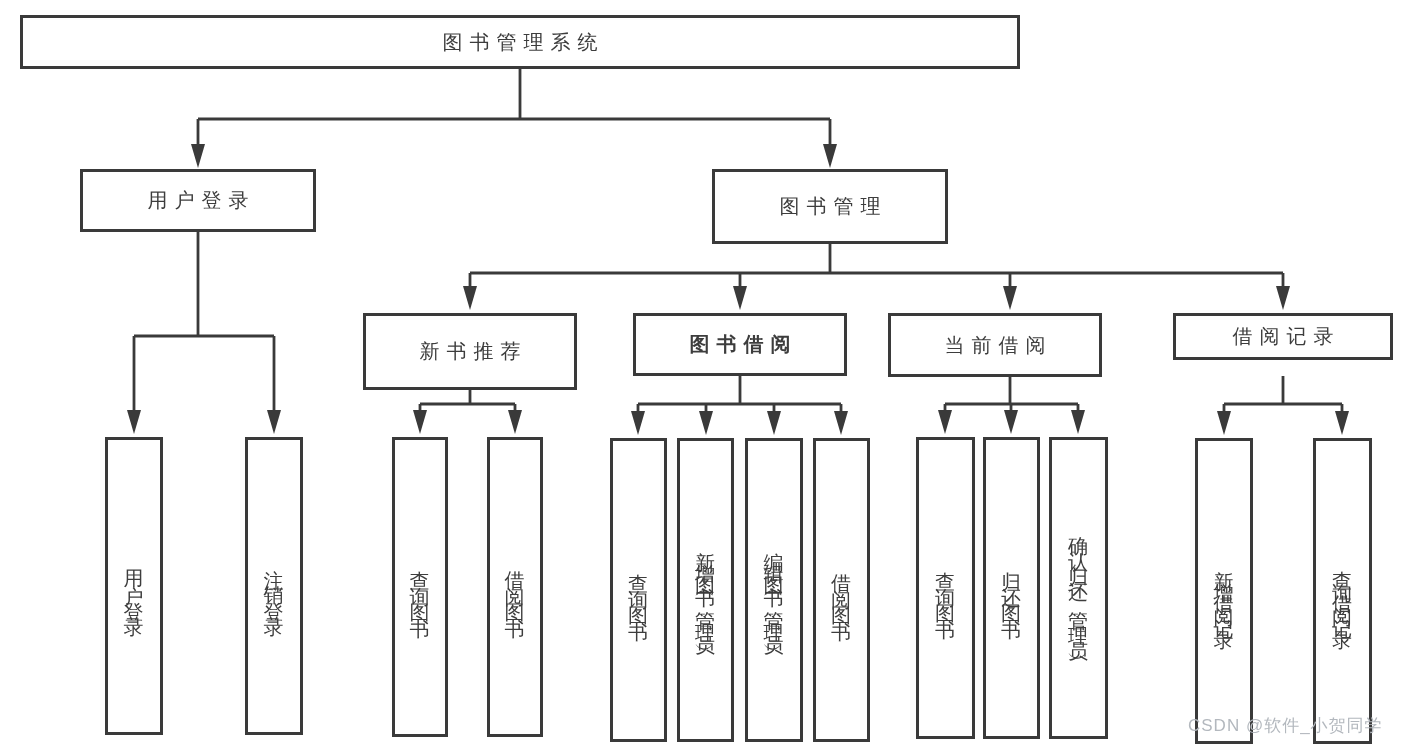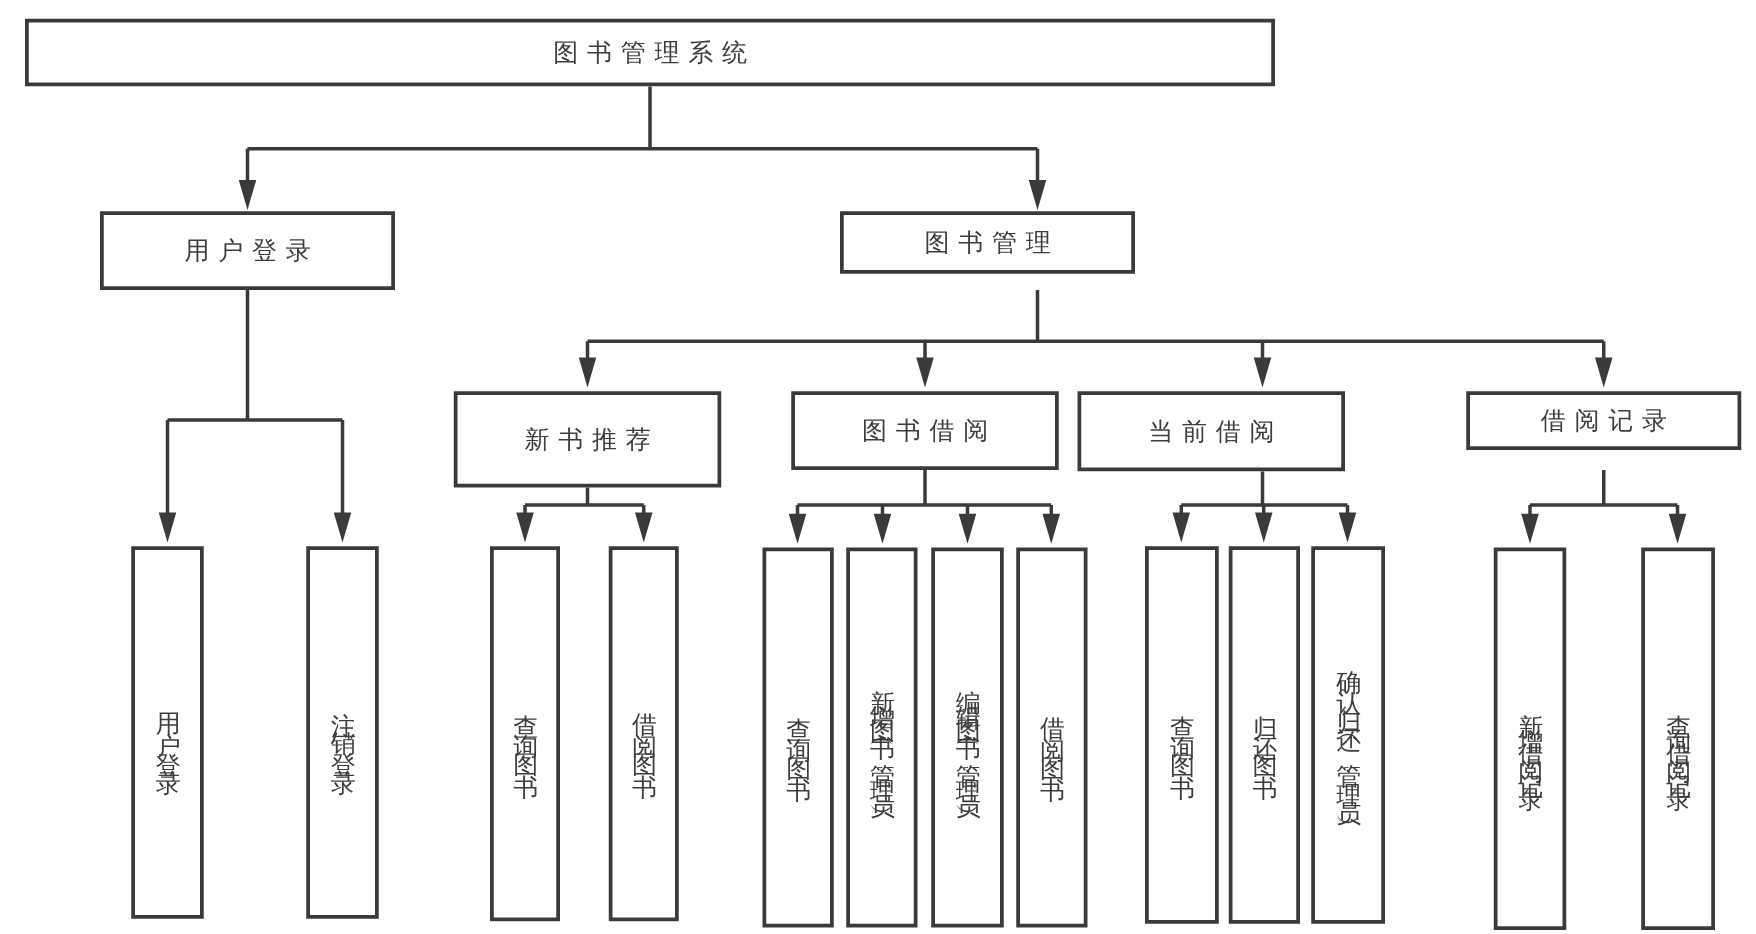--- a/index.html
+++ b/index.html
@@ -151,39 +151,40 @@
     </g>
     <g fill="currentColor" stroke="none">
       <polygon points="1224,435 1217,411 1231,411"></polygon>
       <polygon points="1342,435 1335,411 1349,411"></polygon>
     </g>
   </svg>
 
   <div class="node h-node" style="left:20px; top:15px; width:1000px; height:54px;">图书管理系统</div>
 
   <div class="node h-node" style="left:80px; top:169px; width:236px; height:63px;">用户登录</div>
-  <div class="node h-node" style="left:672px; top:169px; width:236px; height:50px;">图书管理</div>
+  <div class="node h-node" style="left:712px; top:169px; width:236px; height:75px;">图书管理</div>
 
   <div class="node h-node" style="left:363px; top:313px; width:214px; height:77px;">新书推荐</div>
-  <div class="node h-node" style="left:633px; top:313px; width:214px; height:63px;">图书借阅</div>
-  <div class="node h-node" style="left:862px; top:313px; width:214px; height:64px;">当前借阅</div>
+  <div class="node h-node" style="left:633px; top:313px; width:214px; height:63px;font-weight:bold;">图书借阅</div>
+  <div class="node h-node" style="left:888px; top:313px; width:214px; height:64px;">当前借阅</div>
   <div class="node h-node" style="left:1173px; top:313px; width:220px; height:47px;">借阅记录</div>
 
   <div class="node v-node ls4" style="left:105px; top:437px; width:58px; height:298px;">用户登录</div>
   <div class="node v-node ls4" style="left:245px; top:437px; width:58px; height:298px;">注销登录</div>
 
   <div class="node v-node ls4" style="left:392px; top:437px; width:56px; height:300px;">查询图书</div>
   <div class="node v-node ls4" style="left:487px; top:437px; width:56px; height:300px;">借阅图书</div>
 
   <div class="node v-node ls4" style="left:610px; top:438px; width:57px; height:304px;">查询图书</div>
   <div class="node v-node ls9" style="left:677px; top:438px; width:57px; height:304px;">新增图书（管理员）</div>
   <div class="node v-node ls9" style="left:745px; top:438px; width:58px; height:304px;">编辑图书（管理员）</div>
   <div class="node v-node ls4" style="left:813px; top:438px; width:57px; height:304px;">借阅图书</div>
 
   <div class="node v-node ls4" style="left:916px; top:437px; width:59px; height:302px;">查询图书</div>
   <div class="node v-node ls4" style="left:983px; top:437px; width:57px; height:302px;">归还图书</div>
   <div class="node v-node ls8" style="left:1049px; top:437px; width:59px; height:302px;">确认归还（管理员）</div>
 
   <div class="node v-node ls6" style="left:1195px; top:438px; width:58px; height:306px;">新增借阅记录</div>
   <div class="node v-node ls6" style="left:1313px; top:438px; width:59px; height:306px;">查询借阅记录</div>
 
+  <div class="watermark">CSDN @软件_小贺同学</div>
 
 </div>
 
 </body></html>

